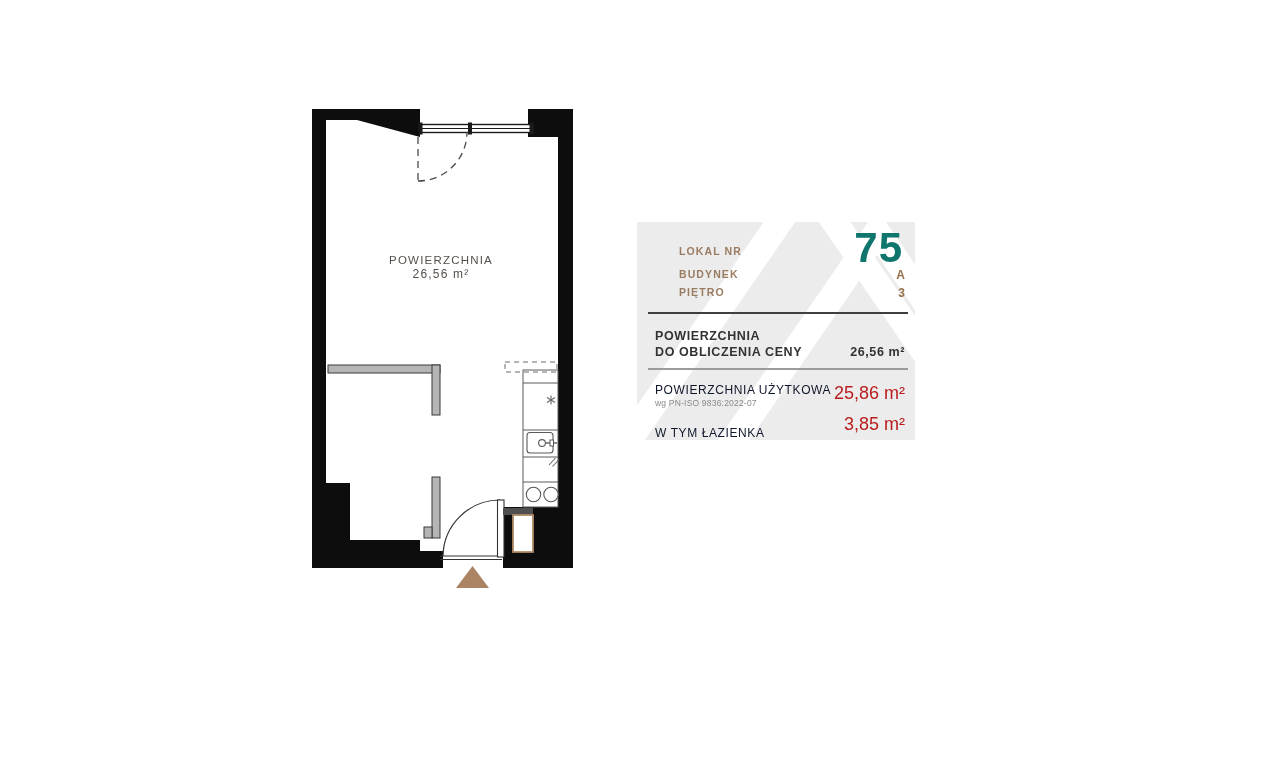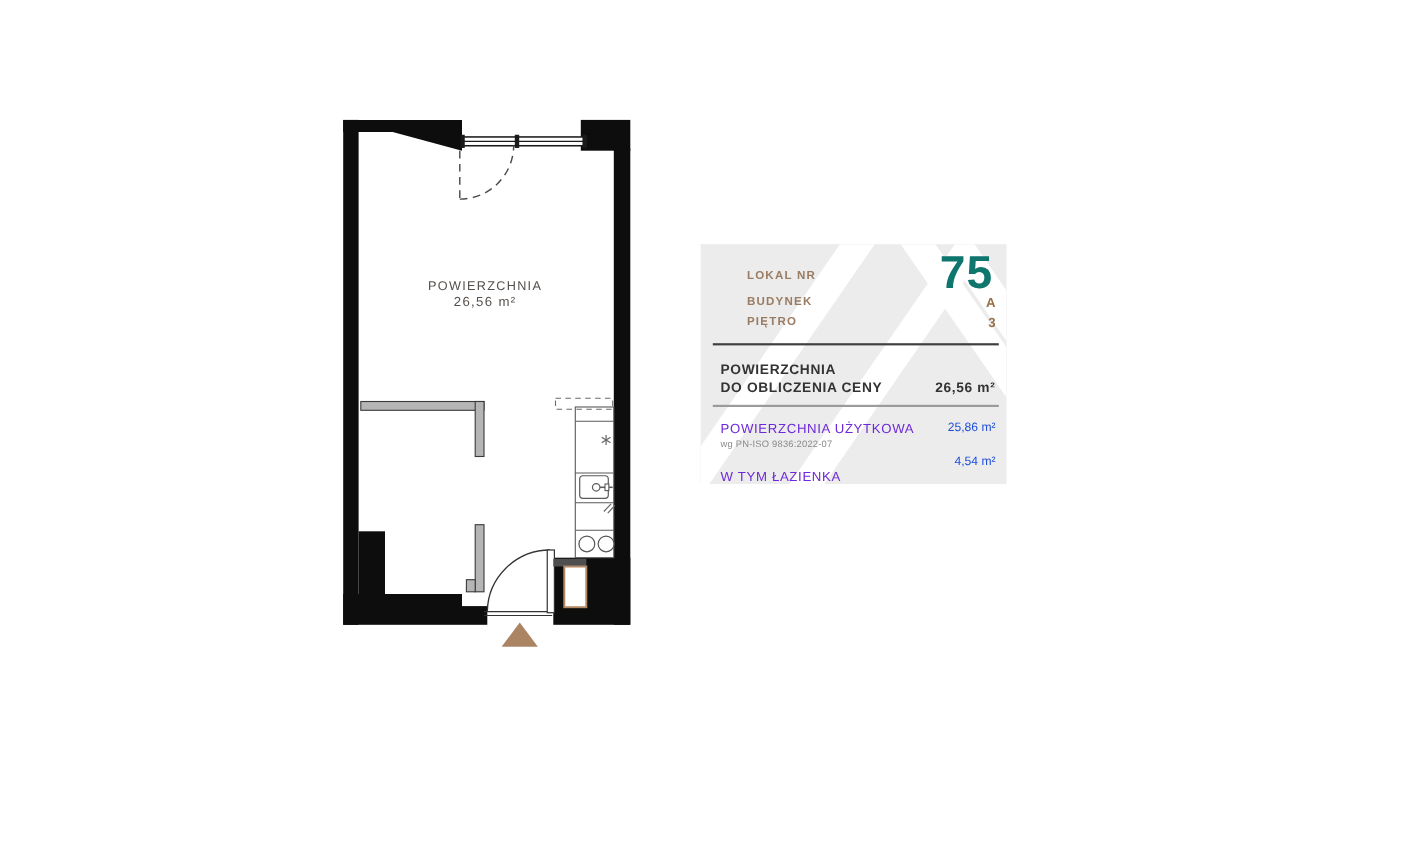--- a/index.html
+++ b/index.html
@@ -13,22 +13,22 @@
   
   .panel{position:absolute;left:637px;top:222px;width:278px;height:218px;
          background:#ececec;overflow:hidden;z-index:2;}
   .panel-deco{position:absolute;left:0;top:0;z-index:0;}
   .prow{position:absolute;z-index:1;}
   .lbl-brown{color:#9a7c62;font-size:10.5px;font-weight:bold;letter-spacing:1.1px;padding-left:24px;}
   .val-brown{color:#976f4a;font-weight:bold;}
   .big-num{position:absolute;right:12px;top:-6px;font-size:42px;font-weight:bold;
            color:#0f766e;letter-spacing:1px;z-index:1;line-height:1.5;}
   .dark{color:#333;font-weight:bold;font-size:12.5px;letter-spacing:0.6px;}
-  .gray-lbl{color:#6d28d9;font-size:12px;letter-spacing:0.6px;font-weight:500;}
-  .gray-val{color:#1d4ed8;font-size:11px;}
+  .gray-lbl{color:#0f172a;font-size:12px;letter-spacing:0.6px;font-weight:500;}
+  .gray-val{color:#b91c1c;font-size:18px;}
   .note{color:#8a8a8a;font-size:8.5px;letter-spacing:0.2px;}
   .divider1{position:absolute;left:11px;width:260px;height:2px;background:#3f3f3f;z-index:1;}
   .divider2{position:absolute;left:11px;width:260px;height:1.5px;background:#9b9b9b;z-index:1;}
   .right-val{position:absolute;right:10px;}
 
   
   .watermark{position:absolute;left:440px;top:368px;z-index:5;
              font-size:38px;font-weight:bold;letter-spacing:6px;
              color:rgba(255,255,255,0.82);white-space:nowrap;}
 </style>
@@ -135,17 +135,17 @@
     <div class="prow dark" style="left:18px;top:123px;">DO OBLICZENIA CENY</div>
     <div class="prow right-val dark" style="top:123px;">26,56 m²</div>
 
     <div class="divider2" style="top:146px;"></div>
 
     <div class="prow gray-lbl" style="left:18px;top:161px;">POWIERZCHNIA UŻYTKOWA</div>
     <div class="prow right-val gray-val" style="top:161px;">25,86 m²</div>
     <div class="prow note" style="left:18px;top:176px;">wg PN-ISO 9836:2022-07</div>
 
     <div class="prow gray-lbl" style="left:18px;top:204px;">W TYM ŁAZIENKA</div>
-    <div class="prow right-val gray-val" style="top:192px;">4,54 m²</div>
+    <div class="prow right-val gray-val" style="top:192px;">3,85 m²</div>
   </div>
 
 
 </div>
 
 </body></html>

